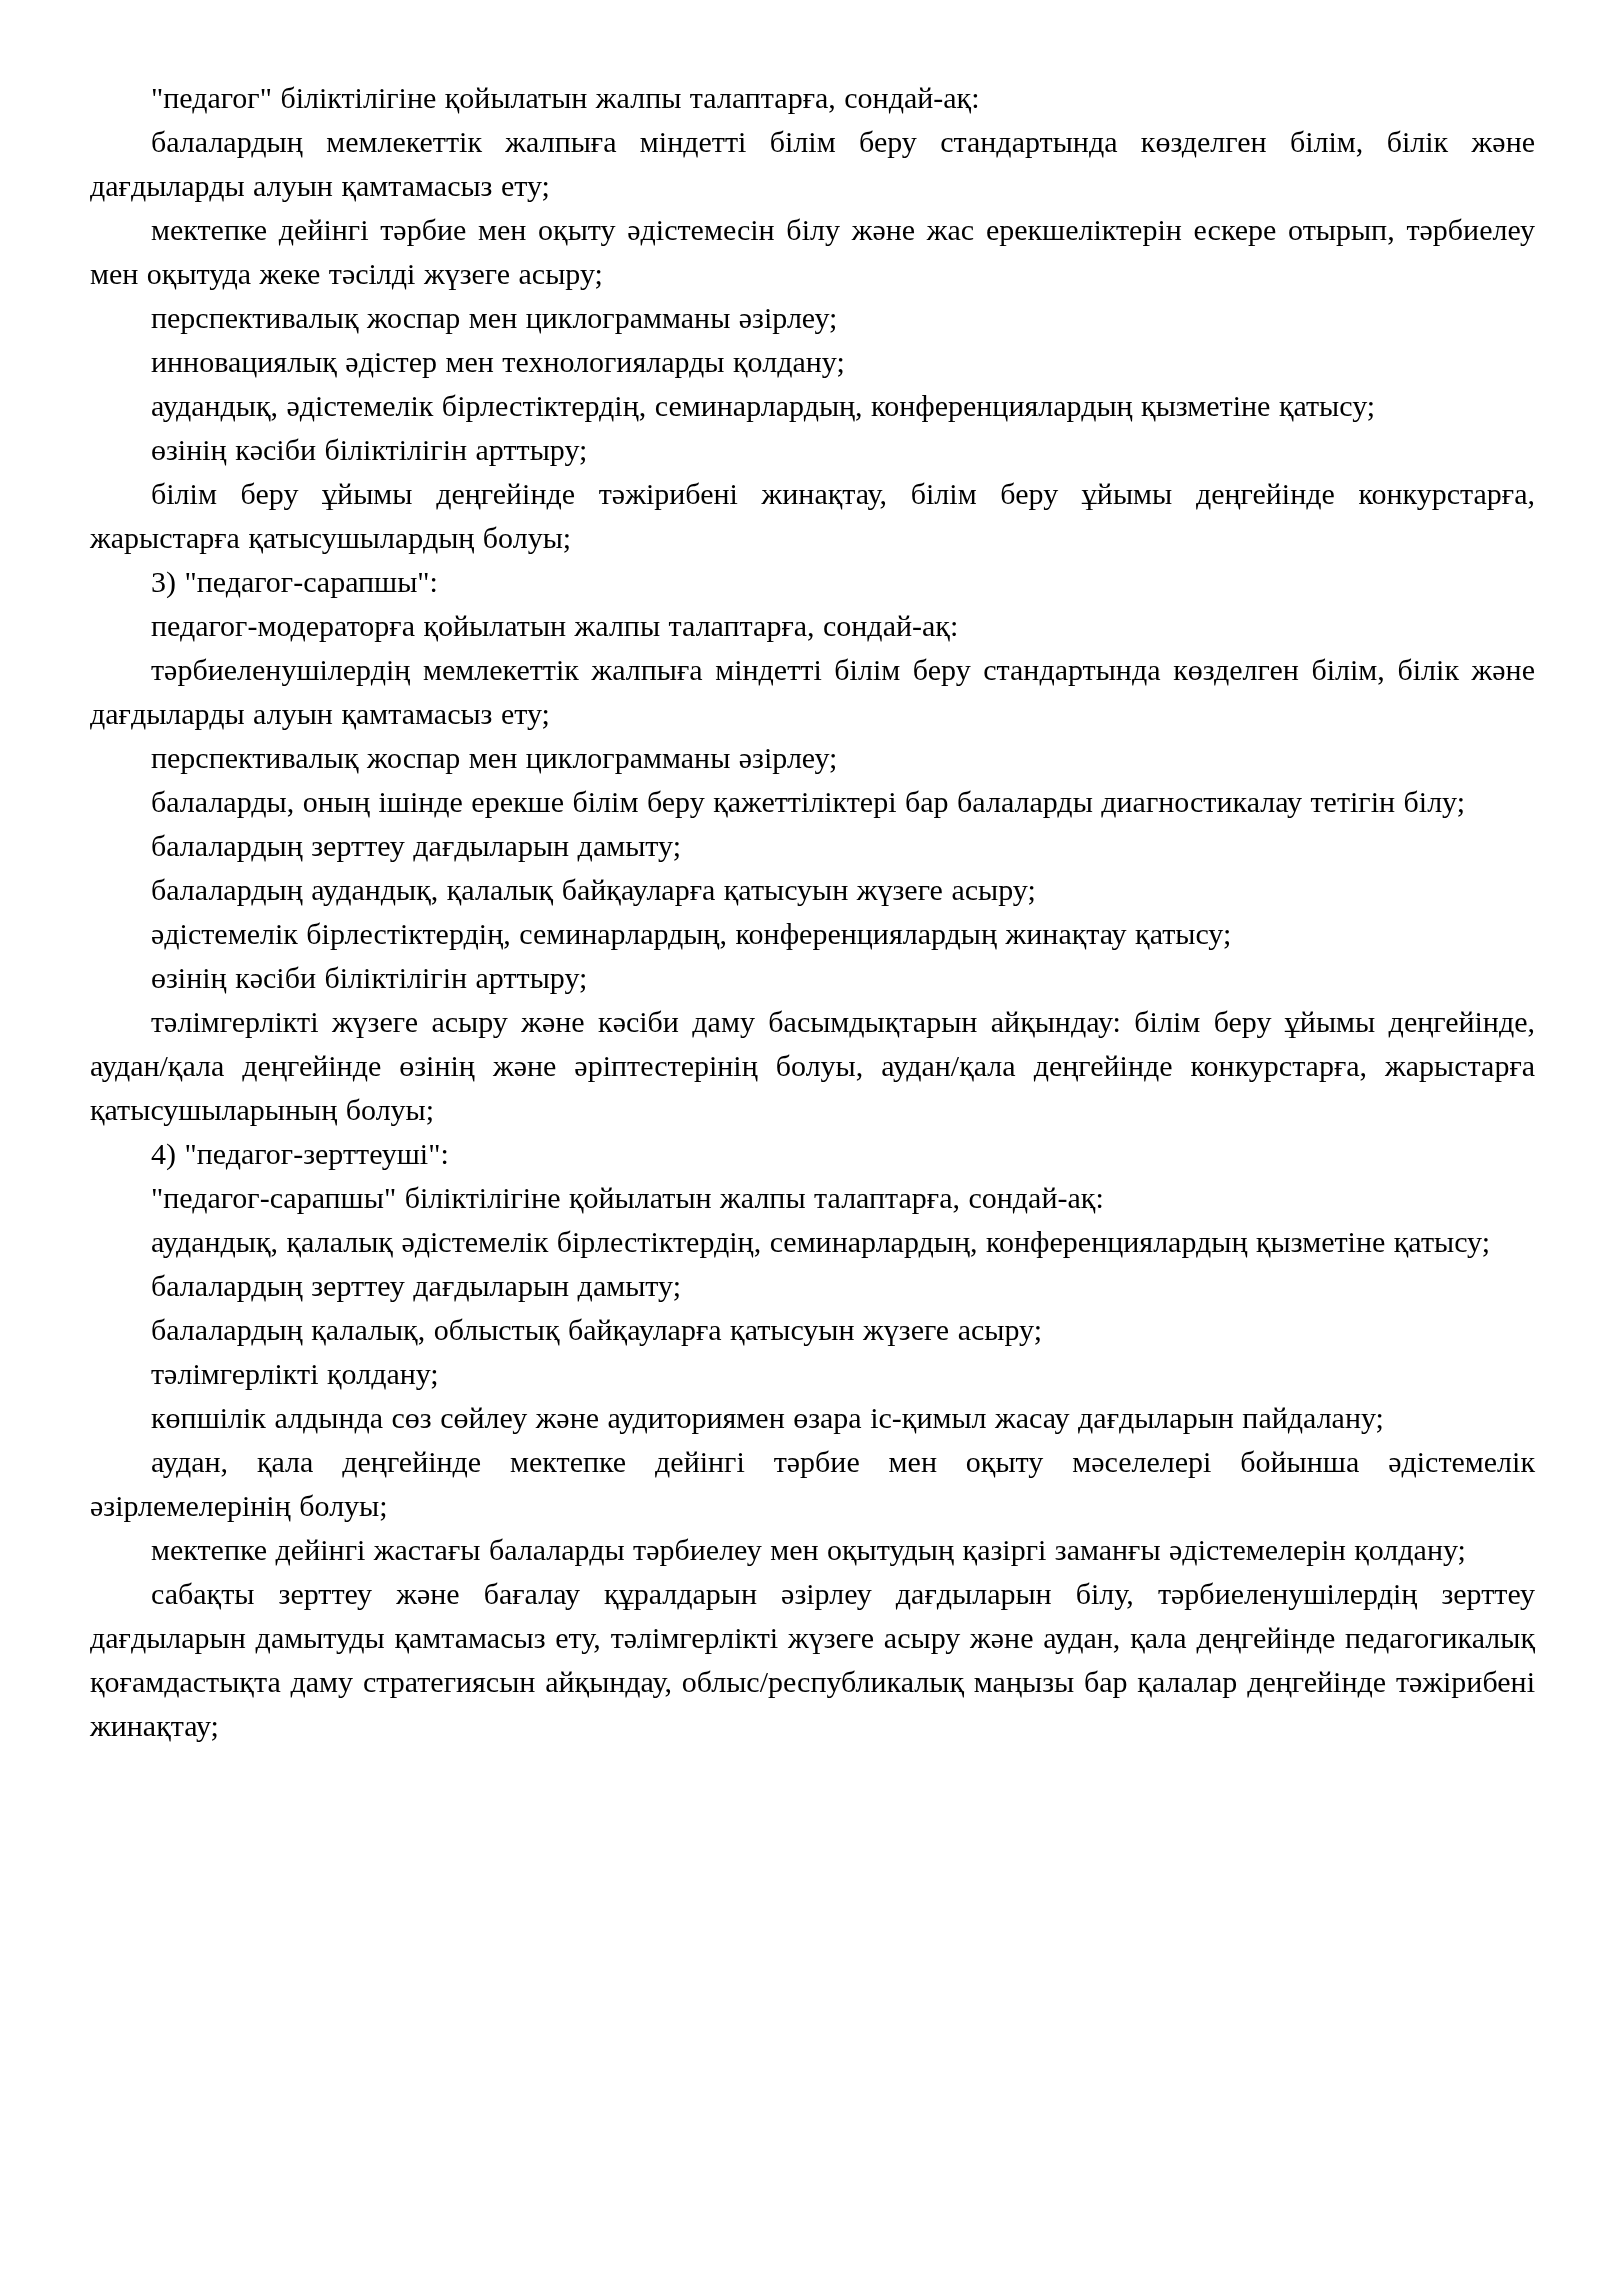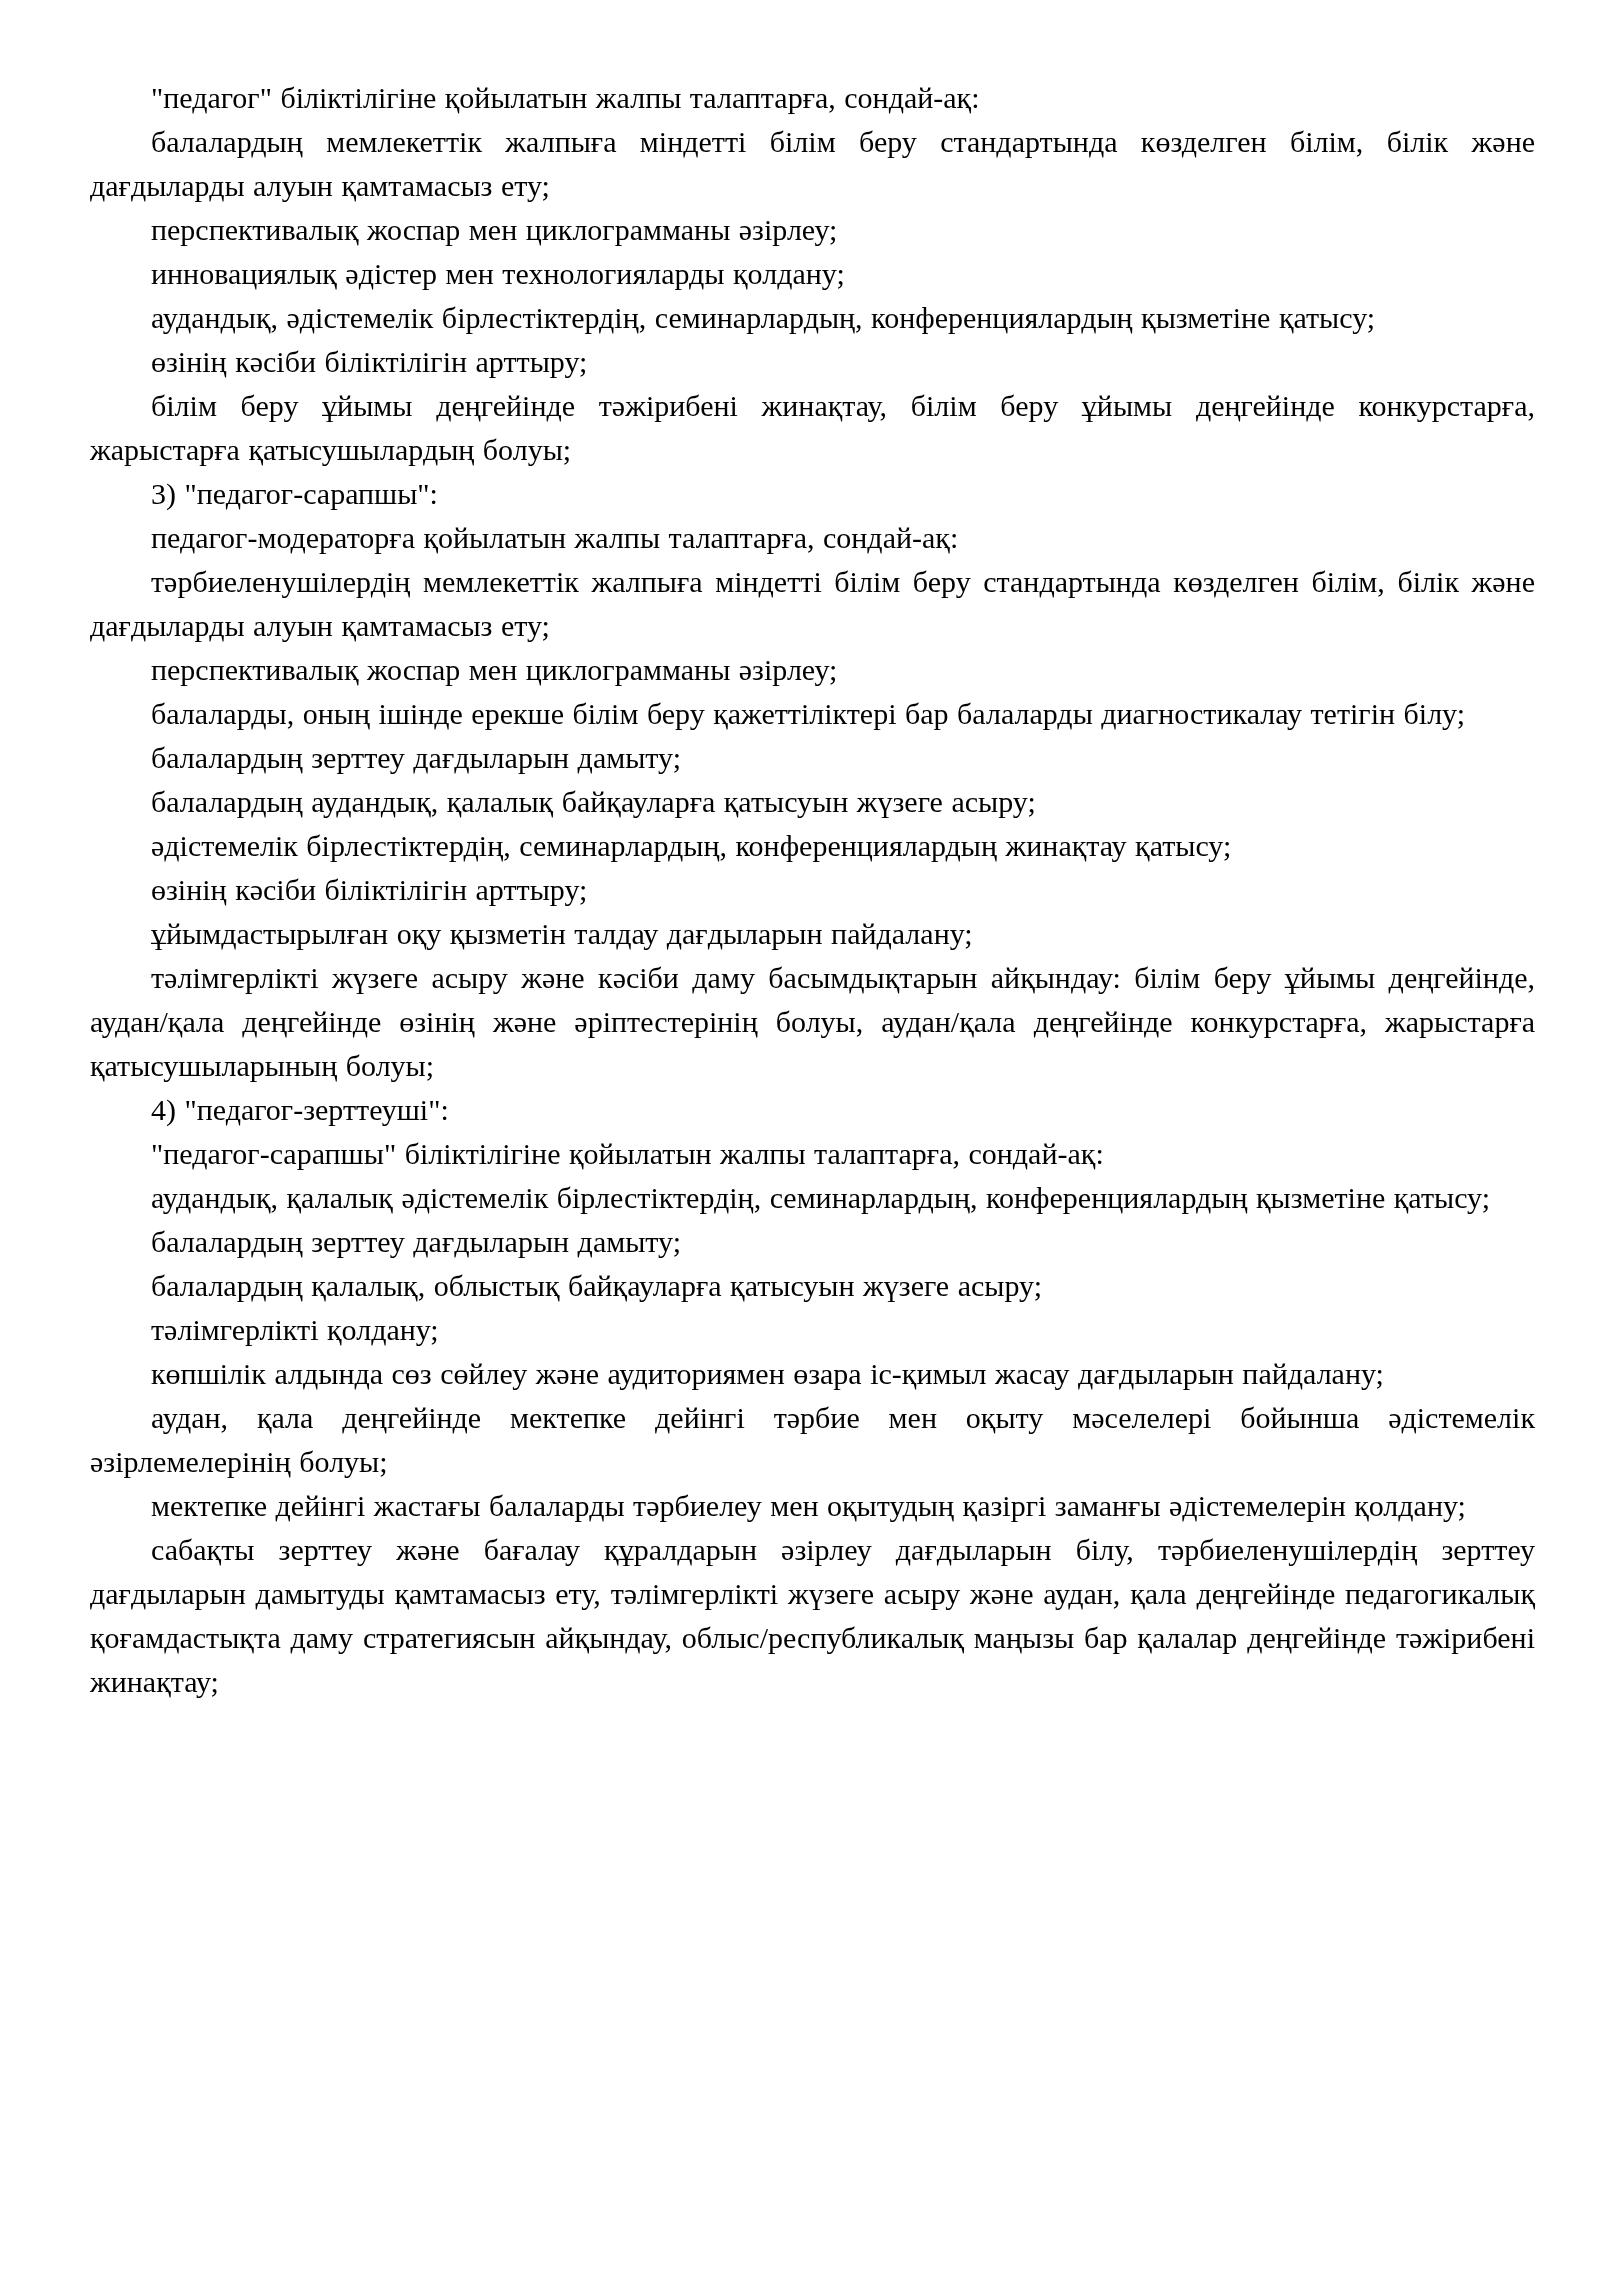--- a/index.html
+++ b/index.html
@@ -33,35 +33,35 @@
     -webkit-font-smoothing: antialiased;
   }
 </style>
 </head>
 <body>
 
 <main class="page">
   <section class="doc-body">
   <p>"педагог" біліктілігіне қойылатын жалпы талаптарға, сондай-ақ:</p>
       <p>балалардың мемлекеттік жалпыға міндетті білім беру стандартында көзделген білім, білік және дағдыларды алуын қамтамасыз ету;</p>
+      <p>мектепке дейінгі тәрбие мен оқыту әдістемесін білу және жас ерекшеліктерін ескере отырып, тәрбиелеу мен оқытуда жеке тәсілді жүзеге асыру;</p>
       <p>перспективалық жоспар мен циклограмманы әзірлеу;</p>
       <p>инновациялық әдістер мен технологияларды қолдану;</p>
       <p>аудандық, әдістемелік бірлестіктердің, семинарлардың, конференциялардың қызметіне қатысу;</p>
       <p>өзінің кәсіби біліктілігін арттыру;</p>
       <p>білім беру ұйымы деңгейінде тәжірибені жинақтау, білім беру ұйымы деңгейінде конкурстарға, жарыстарға қатысушылардың болуы;</p>
       <p>3) "педагог-сарапшы":</p>
       <p>педагог-модераторға қойылатын жалпы талаптарға, сондай-ақ:</p>
       <p>тәрбиеленушілердің мемлекеттік жалпыға міндетті білім беру стандартында көзделген білім, білік және дағдыларды алуын қамтамасыз ету;</p>
       <p>перспективалық жоспар мен циклограмманы әзірлеу;</p>
       <p>балаларды, оның ішінде ерекше білім беру қажеттіліктері бар балаларды диагностикалау тетігін білу;</p>
       <p>балалардың зерттеу дағдыларын дамыту;</p>
       <p>балалардың аудандық, қалалық байқауларға қатысуын жүзеге асыру;</p>
       <p>әдістемелік бірлестіктердің, семинарлардың, конференциялардың жинақтау қатысу;</p>
       <p>өзінің кәсіби біліктілігін арттыру;</p>
-      <p>ұйымдастырылған оқу қызметін талдау дағдыларын пайдалану;</p>
       <p>тәлімгерлікті жүзеге асыру және кәсіби даму басымдықтарын айқындау: білім беру ұйымы деңгейінде, аудан/қала деңгейінде өзінің және әріптестерінің болуы, аудан/қала деңгейінде конкурстарға, жарыстарға қатысушыларының болуы;</p>
       <p>4) "педагог-зерттеуші":</p>
       <p>"педагог-сарапшы" біліктілігіне қойылатын жалпы талаптарға, сондай-ақ:</p>
       <p>аудандық, қалалық әдістемелік бірлестіктердің, семинарлардың, конференциялардың қызметіне қатысу;</p>
       <p>балалардың зерттеу дағдыларын дамыту;</p>
       <p>балалардың қалалық, облыстық байқауларға қатысуын жүзеге асыру;</p>
       <p>тәлімгерлікті қолдану;</p>
       <p>көпшілік алдында сөз сөйлеу және аудиториямен өзара іс-қимыл жасау дағдыларын пайдалану;</p>
       <p>аудан, қала деңгейінде мектепке дейінгі тәрбие мен оқыту мәселелері бойынша әдістемелік әзірлемелерінің болуы;</p>
       <p>мектепке дейінгі жастағы балаларды тәрбиелеу мен оқытудың қазіргі заманғы әдістемелерін қолдану;</p>

